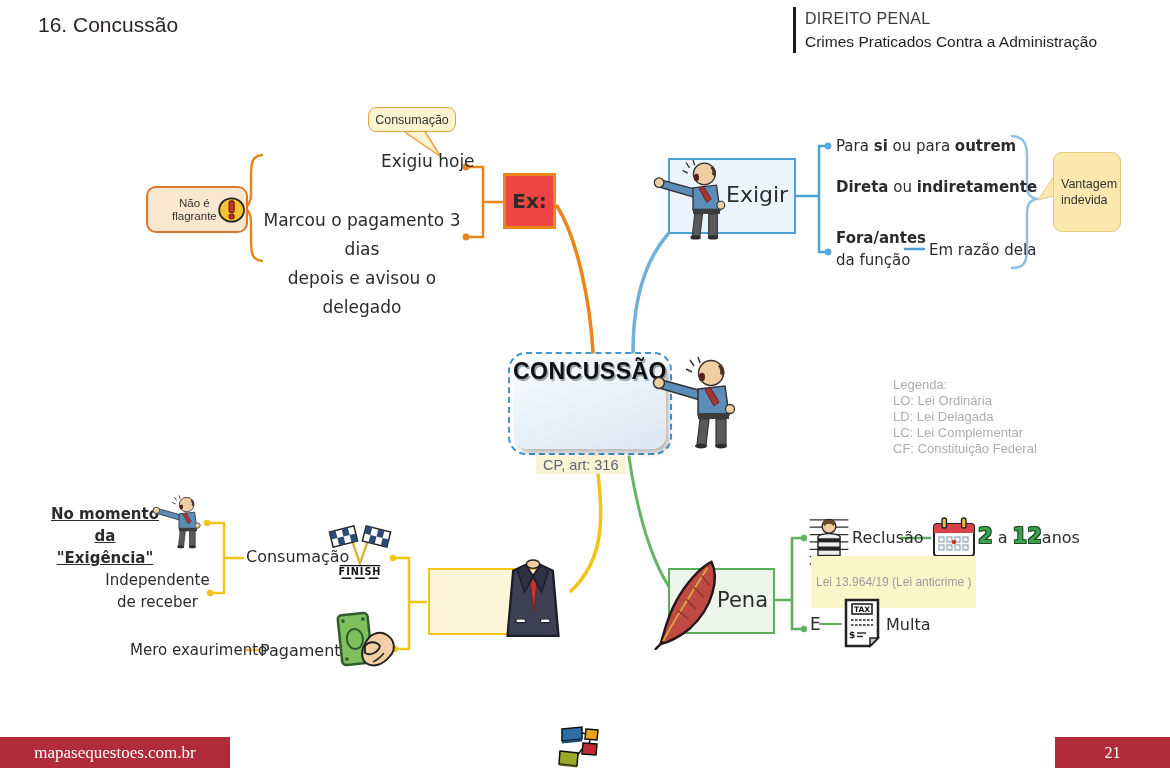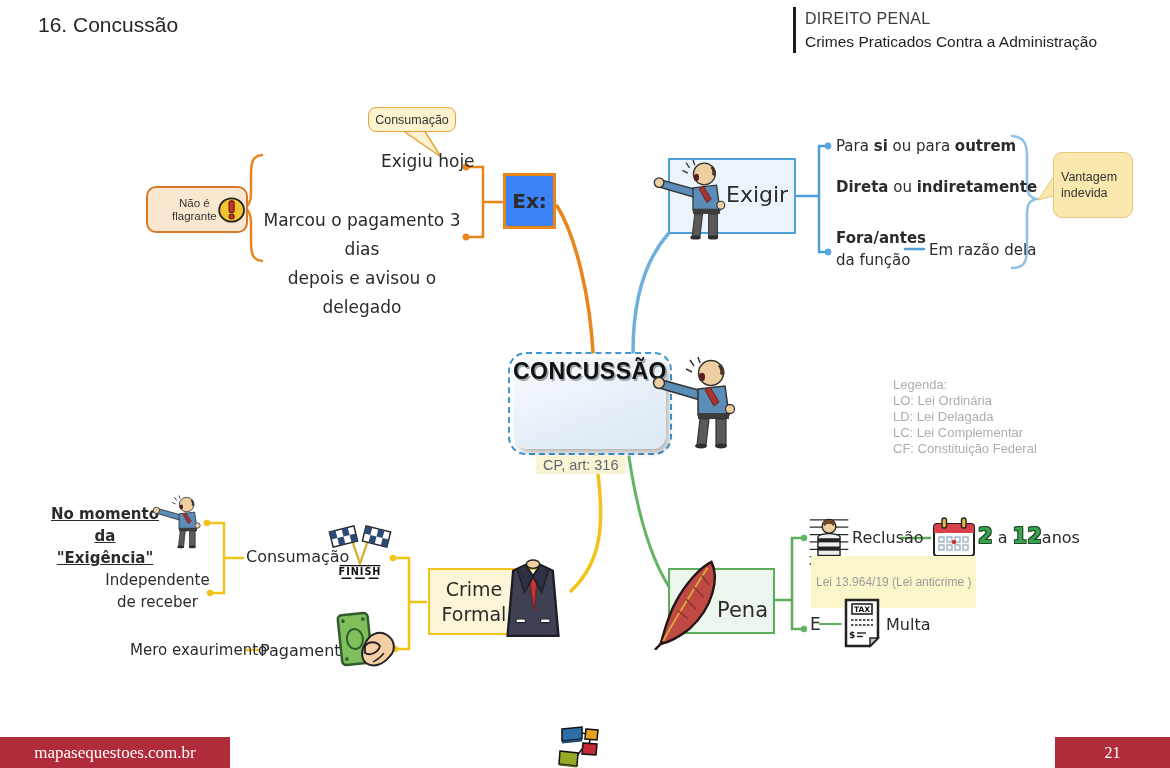--- a/index.html
+++ b/index.html
@@ -20,37 +20,37 @@
 
   
   .bubble-consumacao { left:368px; top:107px; width:88px; height:25px; background:#FDF3CF;
     border:1.5px solid #E9A13B; border-radius:8px; display:flex; align-items:center;
     justify-content:center; font-size:12.5px; color:#333; z-index:3; }
   .txt-exigiu { left:381px; top:151px; font-size:17px; z-index:2; }
   .txt-marcou { left:252px; top:206px; width:220px; text-align:center; font-size:17px; line-height:29px; z-index:2; }
   .box-flagrante { left:146px; top:186px; width:102px; height:47px; background:#FAE7D0;
     border:2px solid #D9772B; border-radius:10px; display:flex; align-items:center; z-index:2; }
   .flagrante-text { width:58px; text-align:center; font-size:11.5px; line-height:13px; color:#333;margin-left:24px; }
-  .box-ex { left:503px; top:173px; width:53px; height:56px; background:#3b82f6;
+  .box-ex { left:503px; top:173px; width:53px; height:56px; background:#ef4444;
     border:3px solid #E8861A; display:flex; align-items:center; justify-content:center;
     font-size:20px; font-weight:bold; z-index:2; }
 
   
   .box-exigir { left:668px; top:158px; width:128px; height:76px; background:#EBF4FB;
     border:2.5px solid #4D9FD6; z-index:2; }
   .exigir-man { left:646px; top:160px; z-index:3; }
   .txt-exigir { left:726px; top:182px; font-size:22px; z-index:3; }
   .li { font-size:15px; z-index:2; white-space:nowrap; }
   .li b { font-weight:bold; }
   .li1 { left:836px; top:137px; }
   .li2 { left:836px; top:178px; }
   .li3a { left:836px; top:229px; font-weight:bold; }
   .li3b { left:836px; top:251px; }
   .li4 { left:929px; top:241px; }
-  .bubble-vantagem { left:1053px; top:152px; width:80px; padding:16px 7px; background:#FBE8AF;
+  .bubble-vantagem { left:1053px; top:152px; width:68px; padding:23px 7px; background:#FBE8AF;
     border:1.5px solid #E5C87E; border-radius:9px; font-size:12.5px; line-height:16px; color:#333; z-index:3; }
 
   
   .concussao-dashed { left:508px; top:352px; width:164px; height:103px; border:2.5px dashed #3F96D2;
     border-radius:18px; z-index:2; }
   .concussao-inner { left:514px; top:358px; width:152px; height:91px; border-radius:14px;
     background:linear-gradient(160deg,#F8FBFD 0%,#E7F0F8 55%,#DCE8F3 100%);
     box-shadow:3px 4px 5px rgba(0,0,0,.28); display:flex; justify-content:center; z-index:3; }
   .concussao-title { font-size:23px; font-weight:800; color:#101010; letter-spacing:.5px;
     text-shadow:1.5px 1.5px 0 #9aa4ad; }
@@ -73,21 +73,21 @@
   .money-icon-pos { left:334px; top:610px; z-index:2; }
   .box-crimeformal { left:428px; top:568px; width:118px; height:67px; background:#FDF5D8;
     border:2.5px solid #F2C318; z-index:2; }
   .txt-crimeformal { left:438px; top:577px; width:72px; text-align:center; font-size:19px; line-height:25px; z-index:3; }
   .suit-icon-pos { left:500px; top:558px; z-index:4; }
 
   
   .box-pena { left:668px; top:568px; width:107px; height:66px; background:#EDF6ED;
     border:2.5px solid #5CAD5C; z-index:2; }
   .feather-icon-pos { left:650px; top:556px; z-index:3; }
-  .txt-pena { left:717px; top:588px; font-size:21px; z-index:3;margin-top:10px; }
+  .txt-pena { left:717px; top:588px; font-size:21px; z-index:3; }
   .prisoner-icon-pos { left:806px; top:512px; z-index:2; }
   .txt-reclusao { left:852px; top:528px; font-size:16px; z-index:2; }
   .calendar-icon-pos { left:932px; top:516px; z-index:2; }
   .txt-years { left:978px; top:524px; z-index:2; white-space:nowrap; }
   .yr-num { font-size:21px; font-weight:800; color:#3AA14E;
     text-shadow:1px 1px 0 #1d4a28,-1px -1px 0 #1d4a28,1px -1px 0 #1d4a28,-1px 1px 0 #1d4a28; }
   .yr-txt { font-size:16px; color:#2b2b2b; }
   .lbl-lei { left:811px; top:556px; background:#FBF6CA; padding:19px 5px; font-size:12px; color:#9C9C9C; z-index:2; }
   .txt-e { left:810px; top:614px; font-size:17px; z-index:2; }
   .tax-icon-pos { left:842px; top:598px; z-index:2; }
@@ -275,24 +275,20 @@
         <circle cx="30" cy="10" r="1.8" fill="#2F5B2F"></circle>
       <circle cx="10" cy="48" r="1.8" fill="#2F5B2F"></circle>
         <circle cx="30" cy="48" r="1.8" fill="#2F5B2F"></circle>
     </g>
     <path d="M30,34 C34,24 44,20 52,25 C60,30 61,40 55,46 C48,55 38,58 31,53 C26,49 26,40 30,34 Z" fill="#F4CEA4" stroke="#222" stroke-width="2"></path>
     <path d="M30,36 C34,31 41,31 45,36 C43,43 35,46 30,43 Z" fill="#F4CEA4" stroke="#222" stroke-width="1.8"></path>
     <path d="M38,52 C42,50 46,47 49,43" fill="none" stroke="#222" stroke-width="1.3"></path>
   </svg>
 
   <div class="abs box-crimeformal"></div>
-  <div class="abs hw txt-crimeformal">
-    <div>Crime</div>
-    <div>Formal</div>
-  </div>
   <svg class="abs suit-icon-pos" width="66" height="84" viewBox="0 0 70 84">
     <ellipse cx="35" cy="4" rx="7" ry="4.5" fill="#F2CFA0" stroke="#222" stroke-width="1.5"></ellipse>
     <path d="M14,11 L27,5 L35,17 L43,5 L56,11 L62,80 L8,80 Z" fill="#3E4154" stroke="#1d1d28" stroke-width="2.5"></path>
     <path d="M27,5 L35,17 L43,5 L43,12 L35,20 L27,12 Z" fill="#fff" stroke="#222" stroke-width="1"></path>
     <path d="M35,17 L39,25 L36,54 L32,25 Z" fill="#C03A35" stroke="#7a1f1c" stroke-width="1.2"></path>
     <path d="M27,5 L35,17 L26,34 L18,9 Z" fill="#2E3142" stroke="#1d1d28" stroke-width="1.5"></path>
     <path d="M43,5 L35,17 L44,34 L52,9 Z" fill="#2E3142" stroke="#1d1d28" stroke-width="1.5"></path>
     <rect x="17" y="62" width="10" height="4" rx="1.5" fill="#fff" stroke="#1d1d28" stroke-width="1.2"></rect>
     <rect x="43" y="62" width="10" height="4" rx="1.5" fill="#fff" stroke="#1d1d28" stroke-width="1.2"></rect>
   </svg>

